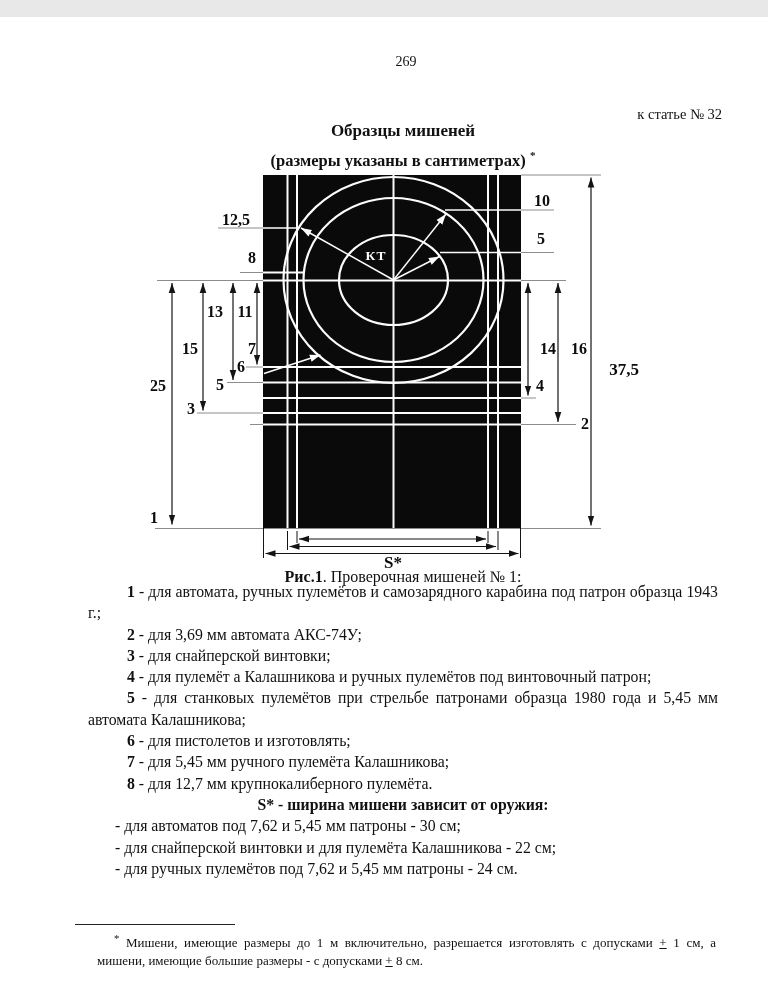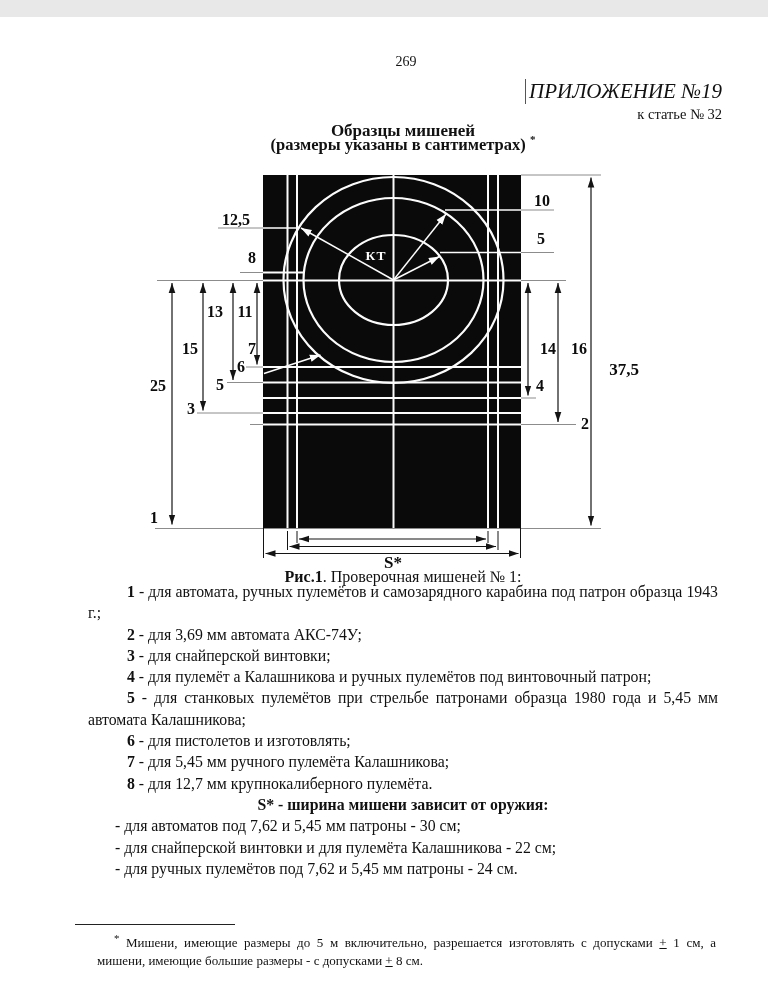--- a/index.html
+++ b/index.html
@@ -8,21 +8,21 @@
     font-family:"Liberation Serif", serif;color:#111;overflow:hidden;
     margin:17px auto;
   }
   .abs{position:absolute;}
   .pagenum{top:37px;left:0;right:0;text-align:center;font-size:14px;transform:translateX(22px);}
   .appendix{top:62px;right:46px;font-style:italic;font-size:21px;}
   .appendix .bar{display:inline-block;border-left:1px solid #555;padding-left:3px;}
   .article{top:89px;right:46px;font-size:14.5px;}
   .titlebox{left:88px;right:50px;text-align:center;font-weight:bold;}
   .t1{top:104px;font-size:17px;}
-  .t2{top:116px;font-size:16.5px;}
+  .t2{top:132px;font-size:16.5px;}
   .t2 sup{font-size:11px;}
   .caption{top:551px;left:88px;right:50px;text-align:center;font-size:16px;}
   .fig{left:0;top:0;}
   .bodytext{top:564px;left:88px;right:50px;font-size:15.8px;line-height:21.3px;text-align:justify;}
   .bodytext p{margin:0;}
   .item{text-indent:39px;}
   .sheader{text-align:center;font-weight:bold;}
   .bullet{padding-left:27px;}
   .footsep{top:907px;left:75px;width:160px;border-top:1px solid #222;height:0;}
   .footnote{top:913px;left:97px;right:52px;font-size:13px;line-height:17.5px;text-align:justify;text-indent:17px;}
@@ -31,23 +31,20 @@
   .dbig{font-size:17px;}
   .kt{font-family:"Liberation Serif", serif;font-weight:bold;font-size:13.5px;fill:#ffffff;letter-spacing:1px;}
 </style>
 </head>
 <body>
 
 <div class="page">
 
   <div class="abs pagenum">269</div>
 
-  <div class="abs appendix">
-    <span class="bar">ПРИЛОЖЕНИЕ №19</span>
-  </div>
   <div class="abs article">к статье № 32</div>
 
   <div class="abs titlebox t1">Образцы мишеней</div>
   <div class="abs titlebox t2"><span>(размеры указаны в сантиметрах)</span> <sup>*</sup></div>
 
   <svg class="abs fig" width="768" height="600" viewBox="0 0 768 600">
     <defs>
       <marker id="mb" viewBox="0 0 10 8" refX="10" refY="4" markerWidth="10" markerHeight="8" markerUnits="userSpaceOnUse" orient="auto-start-reverse">
         <path d="M0,0.7 L10,4 L0,7.3 Z" fill="#141414"></path>
       </marker>
@@ -164,15 +161,15 @@
     <p class="item"><b>6</b><span> - для пистолетов и изготовлять;</span></p>
     <p class="item"><b>7</b><span> - для 5,45 мм ручного пулемёта Калашникова;</span></p>
     <p class="item"><b>8</b><span> - для 12,7 мм крупнокалиберного пулемёта.</span></p>
     <p class="sheader"><b>S* - ширина мишени зависит от оружия</b><span>:</span></p>
     <p class="bullet">- для автоматов под 7,62 и 5,45 мм патроны - 30 см;</p>
     <p class="bullet">- для снайперской винтовки и для пулемёта Калашникова - 22 см;</p>
     <p class="bullet">- для ручных пулемётов под 7,62 и 5,45 мм патроны - 24 см.</p>
   </div>
 
   <div class="abs footsep"></div>
-  <div class="abs footnote"><sup>*</sup><span> Мишени, имеющие размеры до 5 м включительно, разрешается изготовлять с допусками </span><span class="up">+</span><span> 1 см, а мишени, имеющие большие размеры - с допусками </span><span class="up">+</span><span> 8 см.</span></div>
+  <div class="abs footnote"><sup>*</sup><span> Мишени, имеющие размеры до 1 м включительно, разрешается изготовлять с допусками </span><span class="up">+</span><span> 1 см, а мишени, имеющие большие размеры - с допусками </span><span class="up">+</span><span> 8 см.</span></div>
 
 </div>
 
 </body></html>

